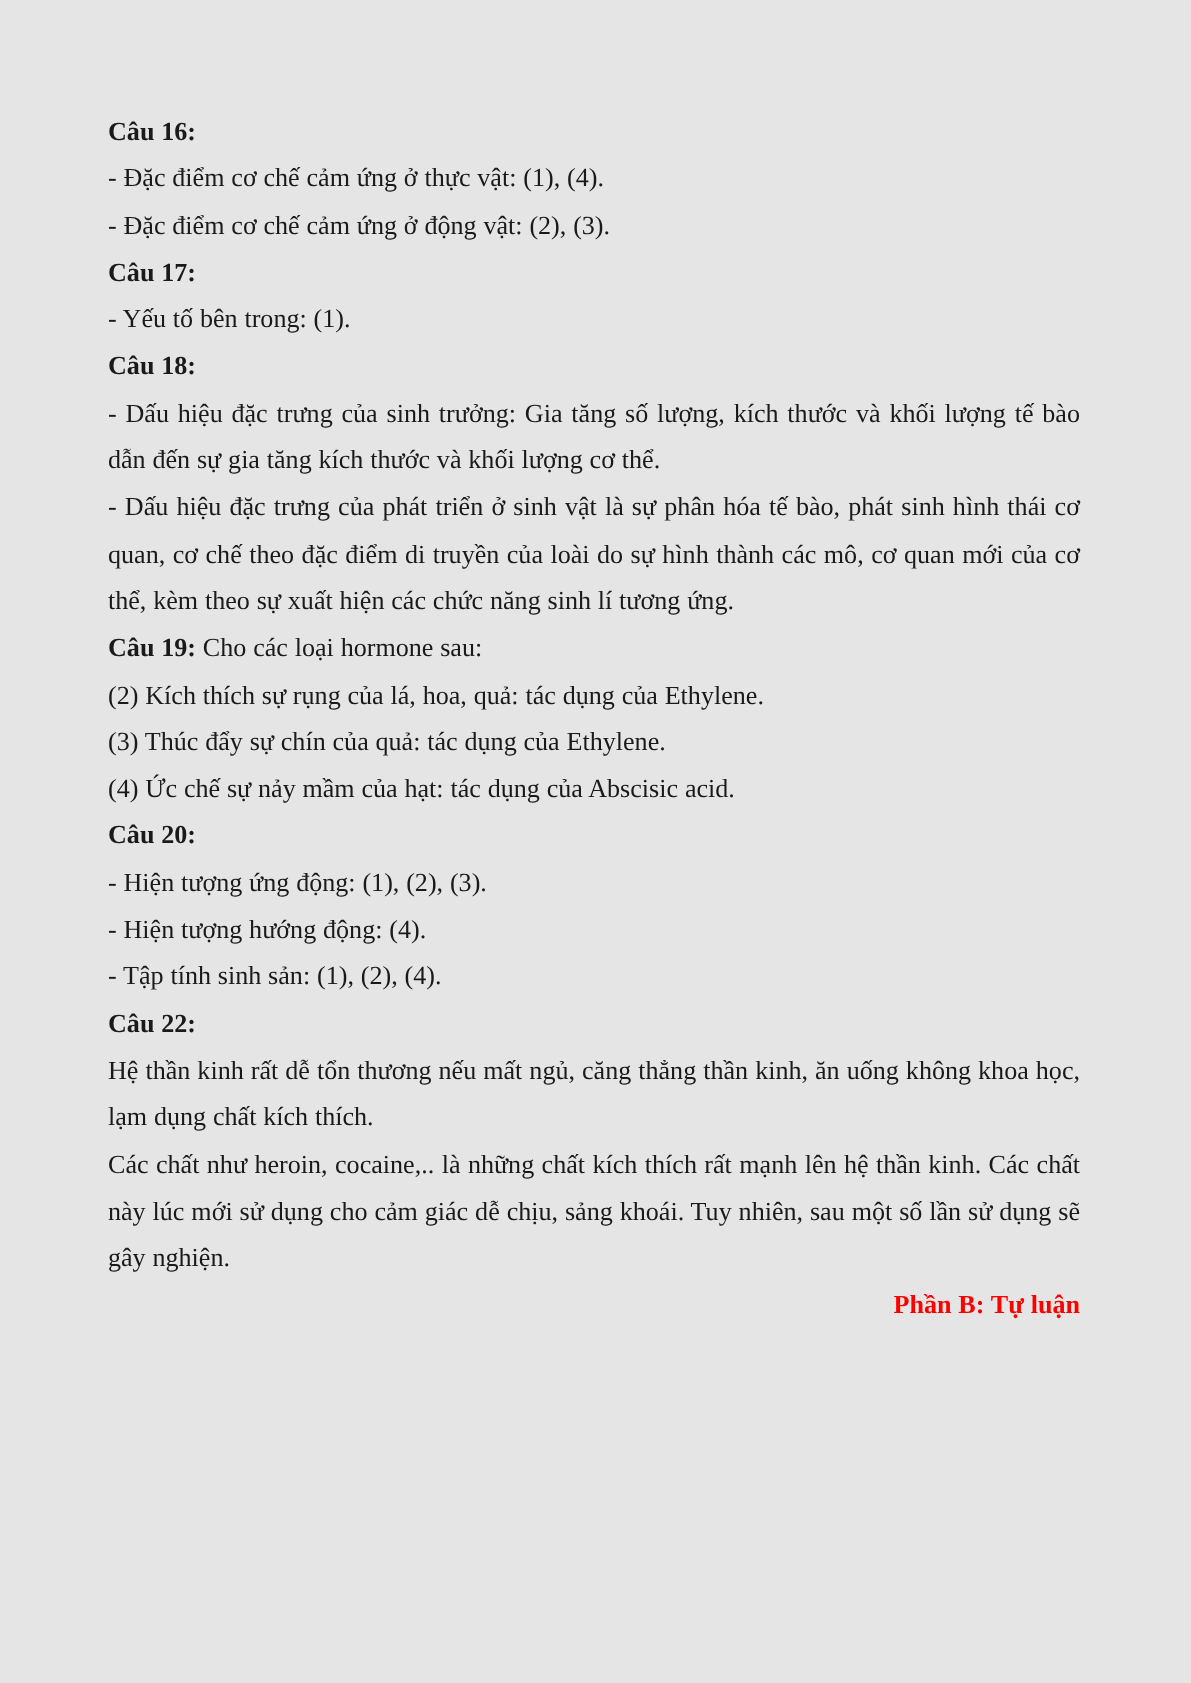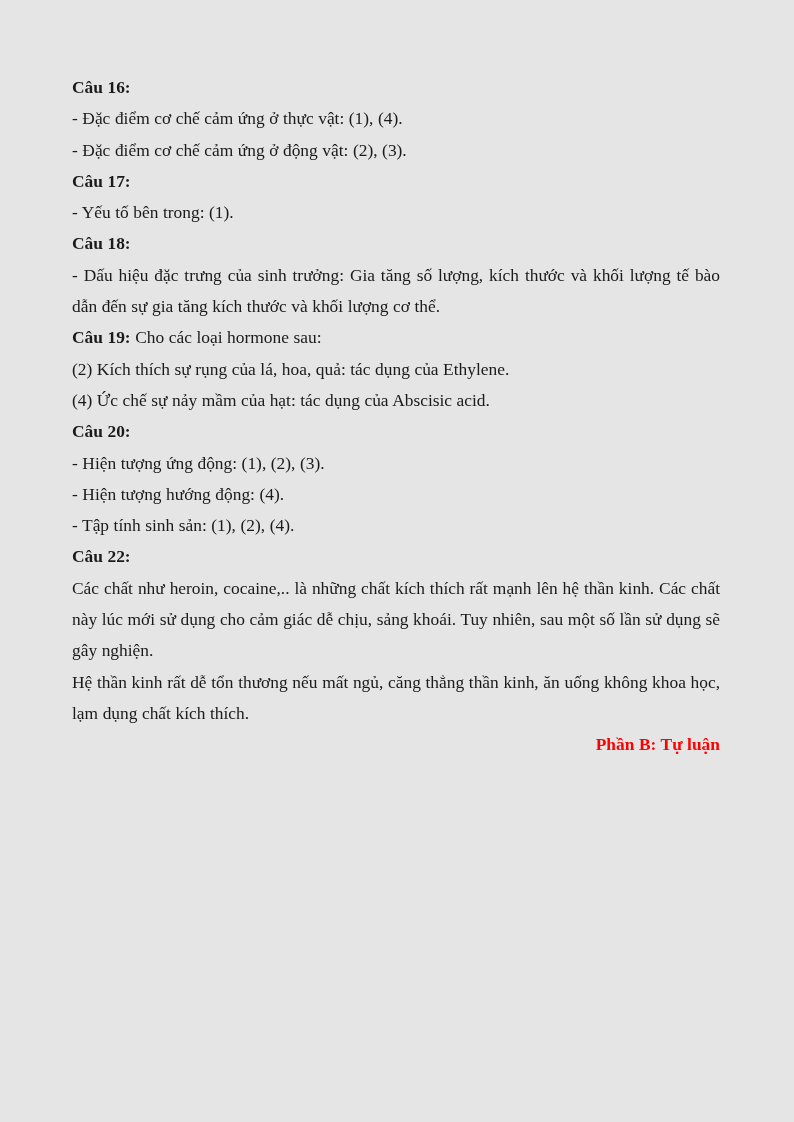--- a/index.html
+++ b/index.html
@@ -66,31 +66,33 @@
 
     <p class="p heading single">Câu 16:</p>
     <p class="p single">- Đặc điểm cơ chế cảm ứng ở thực vật: (1), (4).</p>
     <p class="p single">- Đặc điểm cơ chế cảm ứng ở động vật: (2), (3).</p>
 
     <p class="p heading single">Câu 17:</p>
     <p class="p single">- Yếu tố bên trong: (1).</p>
 
     <p class="p heading single">Câu 18:</p>
     <p class="p">- Dấu hiệu đặc trưng của sinh trưởng: Gia tăng số lượng, kích thước và khối lượng tế bào dẫn đến sự gia tăng kích thước và khối lượng cơ thể.</p>
+    <p class="p">- Dấu hiệu đặc trưng của phát triển ở sinh vật là sự phân hóa tế bào, phát sinh hình thái cơ quan, cơ chế theo đặc điểm di truyền của loài do sự hình thành các mô, cơ quan mới của cơ thể, kèm theo sự xuất hiện các chức năng sinh lí tương ứng.</p>
 
     <p class="p single"><span class="lead">Câu 19:</span><span>&nbsp;</span><span>Cho các loại hormone sau:</span></p>
     <p class="p single">(2) Kích thích sự rụng của lá, hoa, quả: tác dụng của Ethylene.</p>
+    <p class="p single">(3) Thúc đẩy sự chín của quả: tác dụng của Ethylene.</p>
     <p class="p single">(4) Ức chế sự nảy mầm của hạt: tác dụng của Abscisic acid.</p>
 
     <p class="p heading single">Câu 20:</p>
     <p class="p single">- Hiện tượng ứng động: (1), (2), (3).</p>
     <p class="p single">- Hiện tượng hướng động: (4).</p>
 
     <p class="p single">- Tập tính sinh sản: (1), (2), (4).</p>
 
     <p class="p heading single">Câu 22:</p>
+    <p class="p tight">Hệ thần kinh rất dễ tổn thương nếu mất ngủ, căng thẳng thần kinh, ăn uống không khoa học, lạm dụng chất kích thích.</p>
     <p class="p tight">Các chất như heroin, cocaine,.. là những chất kích thích rất mạnh lên hệ thần kinh. Các chất này lúc mới sử dụng cho cảm giác dễ chịu, sảng khoái. Tuy nhiên, sau một số lần sử dụng sẽ gây nghiện.</p>
-    <p class="p tight">Hệ thần kinh rất dễ tổn thương nếu mất ngủ, căng thẳng thần kinh, ăn uống không khoa học, lạm dụng chất kích thích.</p>
 
     <p class="p red single">Phần B: Tự luận</p>
 
   </div>
 </div>
 
 </body></html>

